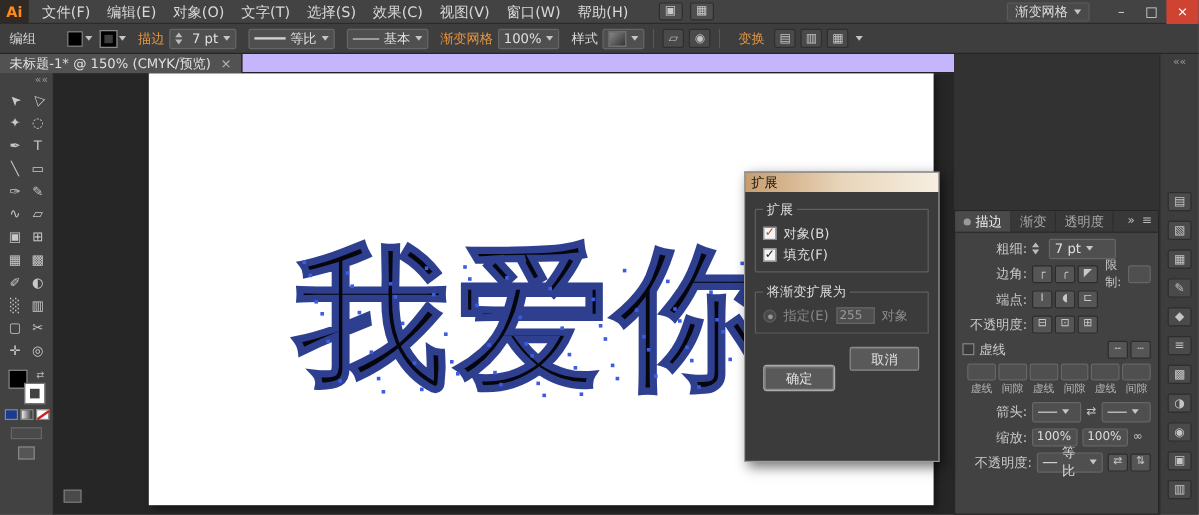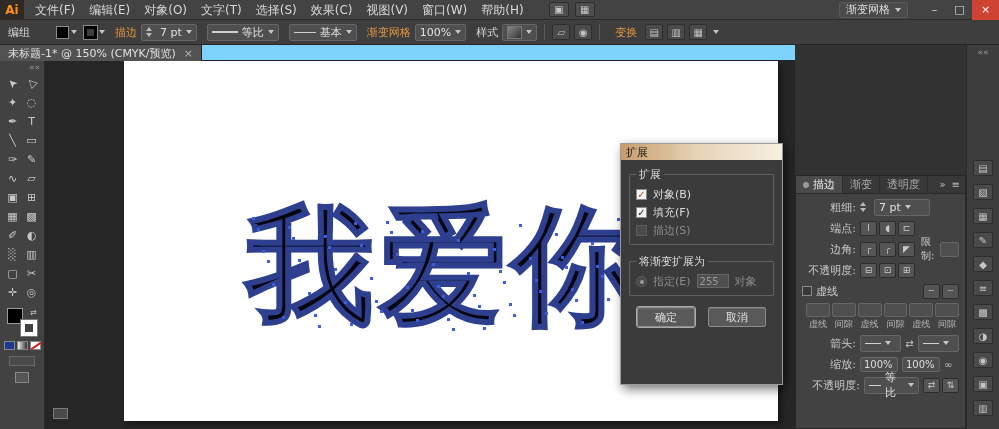--- a/index.html
+++ b/index.html
@@ -34,21 +34,21 @@
   .stepper .up{width:0;height:0;border-left:3px solid transparent;border-right:3px solid transparent;border-bottom:4px solid #bbb;}
   .stepper .dn{width:0;height:0;border-left:3px solid transparent;border-right:3px solid transparent;border-top:4px solid #bbb;}
   .vsep{width:1px;height:16px;background:#2c2c2c;border-right:1px solid #585858;margin:0 7px;}
   .ml6{margin-left:6px;} .ml10{margin-left:10px;} .ml4{margin-left:4px;}
   .cb-icon{width:18px;height:16px;background:#4a4a4a;border:1px solid #2e2e2e;border-radius:2px;color:#c5c5c5;font-size:10px;display:flex;align-items:center;justify-content:center;}
   .style-sw{width:15px;height:13px;background:linear-gradient(135deg,#888,#333);border:1px solid #777;}
 
   
   .main{position:absolute;top:45px;left:0;width:999px;height:384px;}
   .left-col{position:absolute;left:0;top:0;width:795px;height:384px;}
-  .tabbar{height:16px;background:#7dd3fc;border-bottom:1px solid #222;display:flex;}
+  .tabbar{height:16px;background:#c4b5fd;border-bottom:1px solid #222;display:flex;}
   .doc-tab{background:#525252;height:16px;display:flex;align-items:center;gap:8px;padding:0 8px;font-size:11px;color:#e0e0e0;border-right:1px solid #242424;}
   .doc-tab .x{color:#b5b5b5;font-size:11px;}
   .workspace{position:absolute;top:16px;left:0;width:795px;height:368px;display:flex;}
 
   
   .toolbar{width:45px;height:100%;background:#424242;border-right:1px solid #292929;display:flex;flex-direction:column;align-items:center;}
   .tb-collapse{height:13px;width:100%;text-align:right;color:#9a9a9a;font-size:9px;padding-right:4px;line-height:13px;}
   .tools-grid{display:grid;grid-template-columns:19px 19px;}
   .tool{width:19px;height:19px;display:flex;align-items:center;justify-content:center;color:#c8c8c8;font-size:11px;}
   .tool .rot{display:inline-block;transform:rotate(-135deg);}
@@ -110,21 +110,21 @@
   .cb{width:11px;height:11px;background:#f4f4f4;border:1px solid #8a8a8a;font-size:10px;line-height:10px;text-align:center;color:#222;flex:none;}
   .cb.warm{color:#b4511e;}
   .cb.dis{background:#4a4a4a;border-color:#5c5c5c;}
   .radio{width:11px;height:11px;border-radius:50%;background:#4a4a4a;border:1px solid #5c5c5c;flex:none;position:relative;}
   .radio.on::after{content:"";position:absolute;left:3px;top:3px;width:4px;height:4px;border-radius:50%;background:#9a9a9a;}
   .dis-lbl{color:#8a8a8a;}
   .dlg-lbl{color:#dcdcdc;}
   .num-field{width:32px;height:14px;background:#4f4f4f;border:1px solid #666;color:#9a9a9a;font-size:10px;padding:0 2px;}
   .dlg-btns{display:flex;justify-content:space-between;padding:2px 8px 0 8px;margin-top:6px;}
   .btn{min-width:58px;height:20px;background:#595959;border:1px solid #8c8c8c;color:#e2e2e2;font-size:11px;display:flex;align-items:center;justify-content:center;border-radius:2px;box-shadow:inset 0 1px 0 rgba(255,255,255,.12);}
-  .btn.default{outline:1px solid #aaa;}
+  .btn.default{outline:1px solid #aaa;margin-top:16px;}
 </style>
 </head>
 <body>
 
 <header class="menubar">
   <div class="logo">Ai</div>
   <nav class="menu-items">
       <div class="menu-item">文件(F)</div>
       <div class="menu-item">编辑(E)</div>
       <div class="menu-item">对象(O)</div>
@@ -401,37 +401,37 @@
               <i class="up"></i>
               <i class="dn"></i>
             </span>
           <div class="combo w58">
             <span>7 pt</span>
             <span class="caret"></span>
           </div>
         </div>
 
         <div class="sp-row">
-          <span class="lbl">端点:</span>
-          <span style="display:flex;gap:2px;">
-              <span class="mini-btn">Ⅰ</span>
-              <span class="mini-btn">◖</span>
-              <span class="mini-btn">⊏</span>
-            </span>
-        </div>
-
-        <div class="sp-row">
           <span class="lbl">边角:</span>
           <span style="display:flex;gap:2px;">
               <span class="mini-btn">┌</span>
               <span class="mini-btn">╭</span>
               <span class="mini-btn">◤</span>
             </span>
           <span style="color:#c9c9c9;font-size:10px;margin-left:2px;">限制:</span>
           <span class="field w26"></span>
+        </div>
+
+        <div class="sp-row">
+          <span class="lbl">端点:</span>
+          <span style="display:flex;gap:2px;">
+              <span class="mini-btn">Ⅰ</span>
+              <span class="mini-btn">◖</span>
+              <span class="mini-btn">⊏</span>
+            </span>
         </div>
 
         <div class="sp-row">
           <span class="lbl">不透明度:</span>
           <span style="display:flex;gap:2px;">
               <span class="mini-btn">⊟</span>
               <span class="mini-btn">⊡</span>
               <span class="mini-btn">⊞</span>
             </span>
         </div>
@@ -526,24 +526,20 @@
       <legend>扩展</legend>
       <div>
           <div class="dlg-row">
             <span class="cb warm">✓</span>
             <span class="dlg-lbl">对象(B)</span>
           </div>
           <div class="dlg-row">
             <span class="cb">✓</span>
             <span class="dlg-lbl">填充(F)</span>
           </div>
-          <div class="dlg-row">
-            <span class="cb dis"></span>
-            <span class="dis-lbl">描边(S)</span>
-          </div>
         </div>
     </fieldset>
     <fieldset>
       <legend>将渐变扩展为</legend>
       <div>
           <div class="dlg-row">
             <span class="radio on"></span>
             <span class="dis-lbl">指定(E)</span>
             <input class="num-field" value="255" style="">
             <span class="dis-lbl">对象</span>

